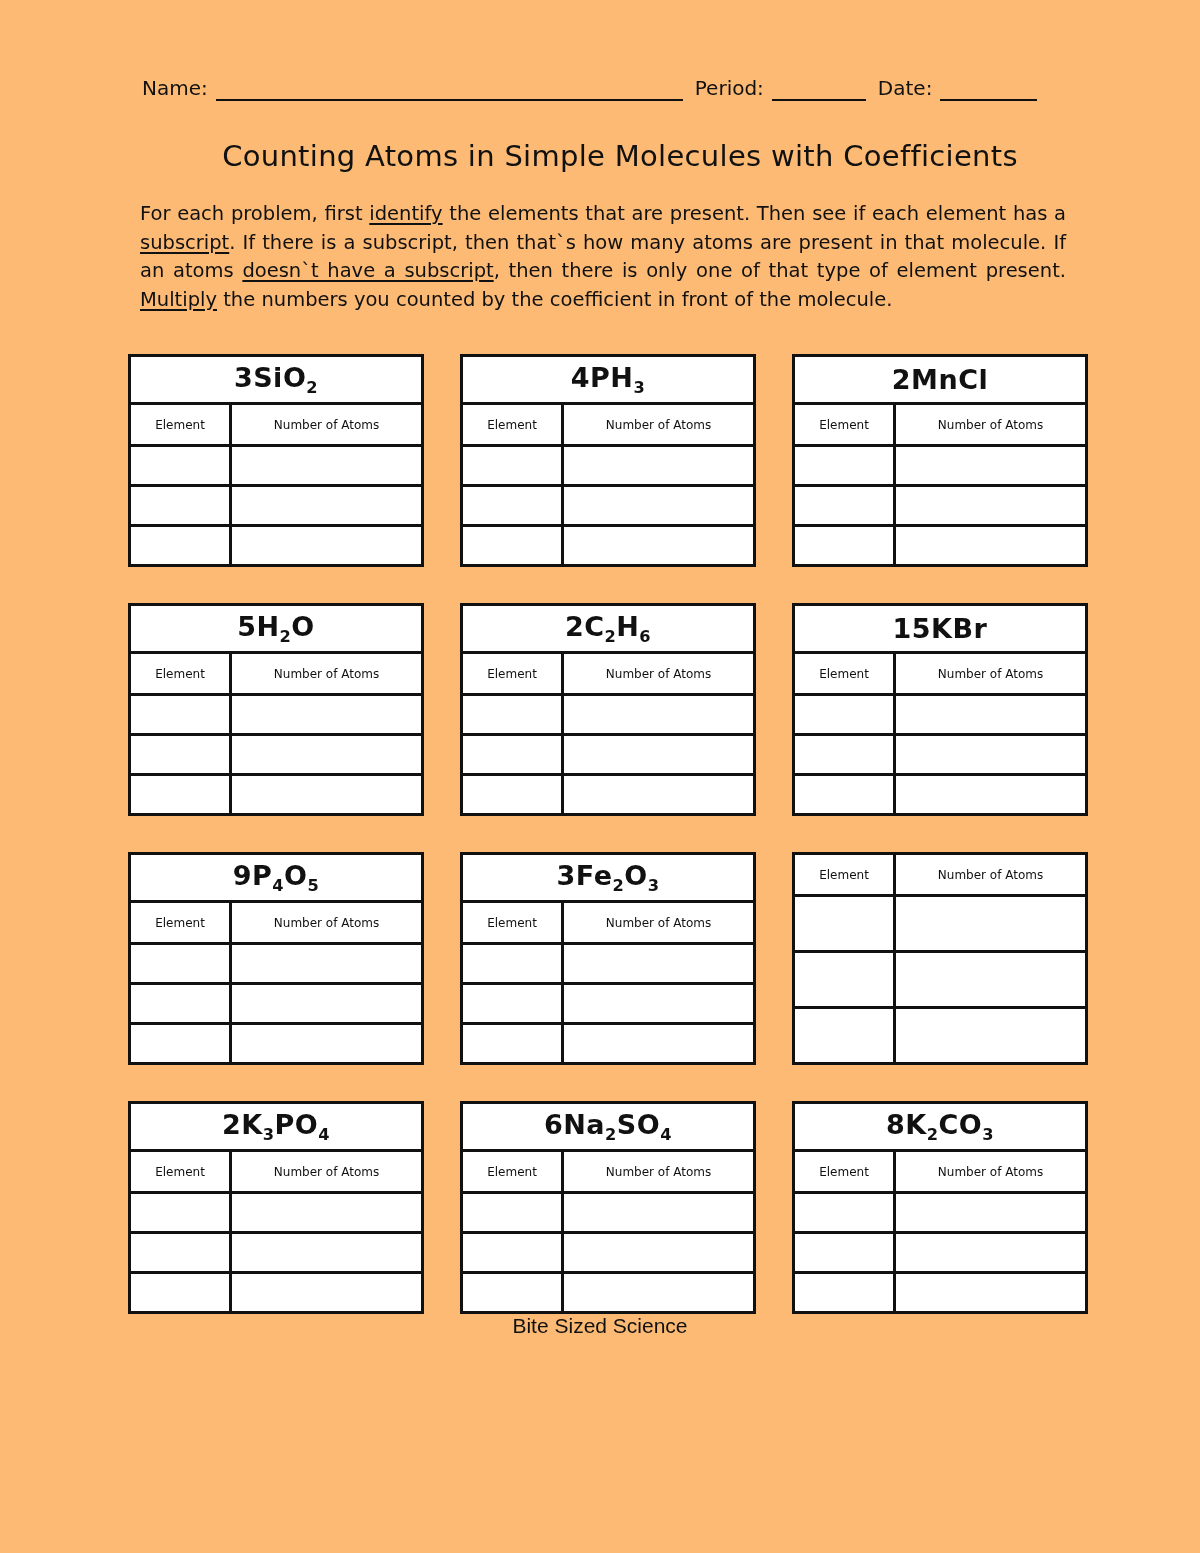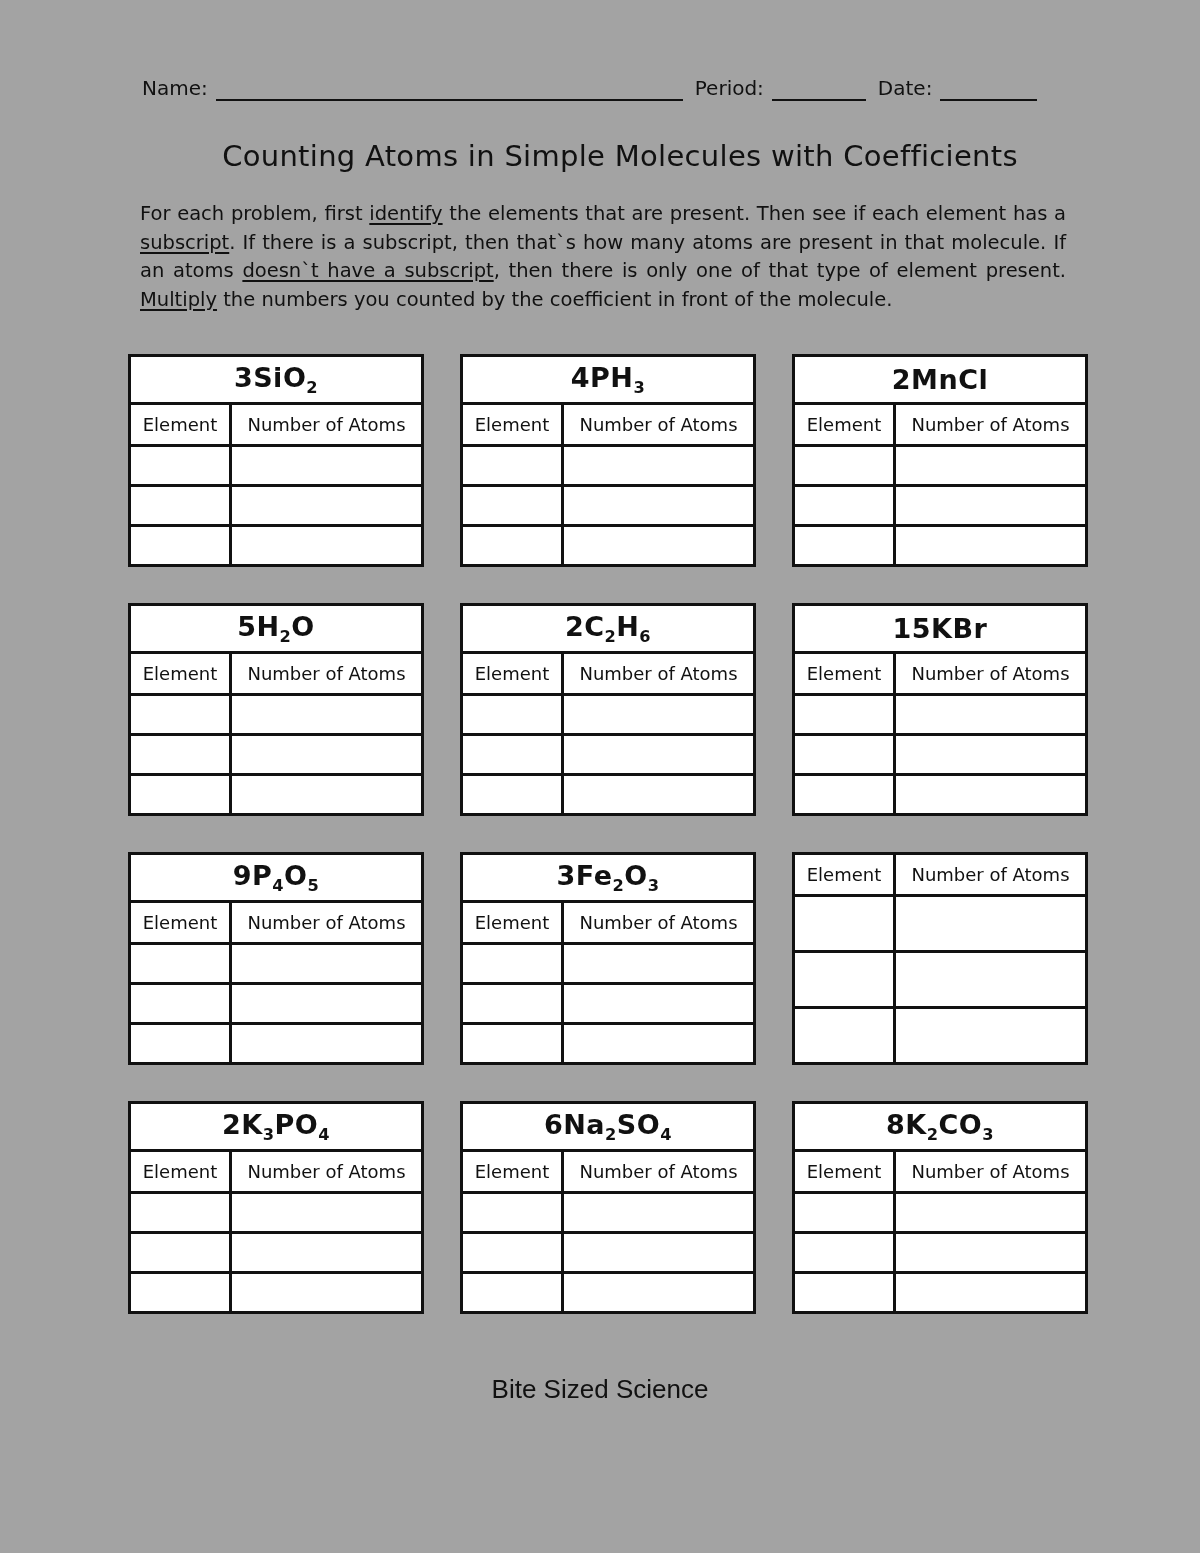--- a/index.html
+++ b/index.html
@@ -2,21 +2,21 @@
 <html><head>
 <meta charset="utf-8">
 <style>
   * { box-sizing: border-box; margin: 0; padding: 0; }
   html, body { background: #ffffff; }
   body {
     width: 1200px; height: 1553px;
     font-family: "DejaVu Sans", sans-serif;
     color: #111;
   }
-  .page { width: 1200px; height: 1553px; position: relative; background: #a3a3a3; overflow: hidden; }
+  .page { width: 1200px; height: 1553px; position: relative; background: #fdba74; overflow: hidden; }
 
   
   .header-line {
     display: flex; align-items: flex-end;
     margin: 76px 0 0 142px;
     font-size: 20px; line-height: 25px;
     white-space: nowrap;
   }
   .blank { border-bottom: 2px solid #111; height: 25px; flex: none; }
   .blank-name   { width: 467px; margin: 0 12px 0 8px; }
@@ -67,30 +67,29 @@
   }
   .formula-cell {
     height: 48px;
     font-size: 27px; font-weight: 700;
     text-align: center; vertical-align: middle;
     letter-spacing: 0.5px;
   }
   .formula-cell sub { font-size: 0.6em; }
   .col-head {
     height: 42px;
-    font-size: 18px; font-weight: 400;
+    font-size: 12px; font-weight: 400;
     text-align: center; vertical-align: middle;
   }
   td.blank-cell { height: 40px; }
 
   
   .footer {
-    margin-top: 60px;
     text-align: center;
-    font-size: 26px;
+    font-size: 21px;
     font-family: "Liberation Sans", sans-serif;
     color: #111;
   }
 </style>
 </head>
 <body>
 
 <div class="page">
 
   <div class="header-line">

